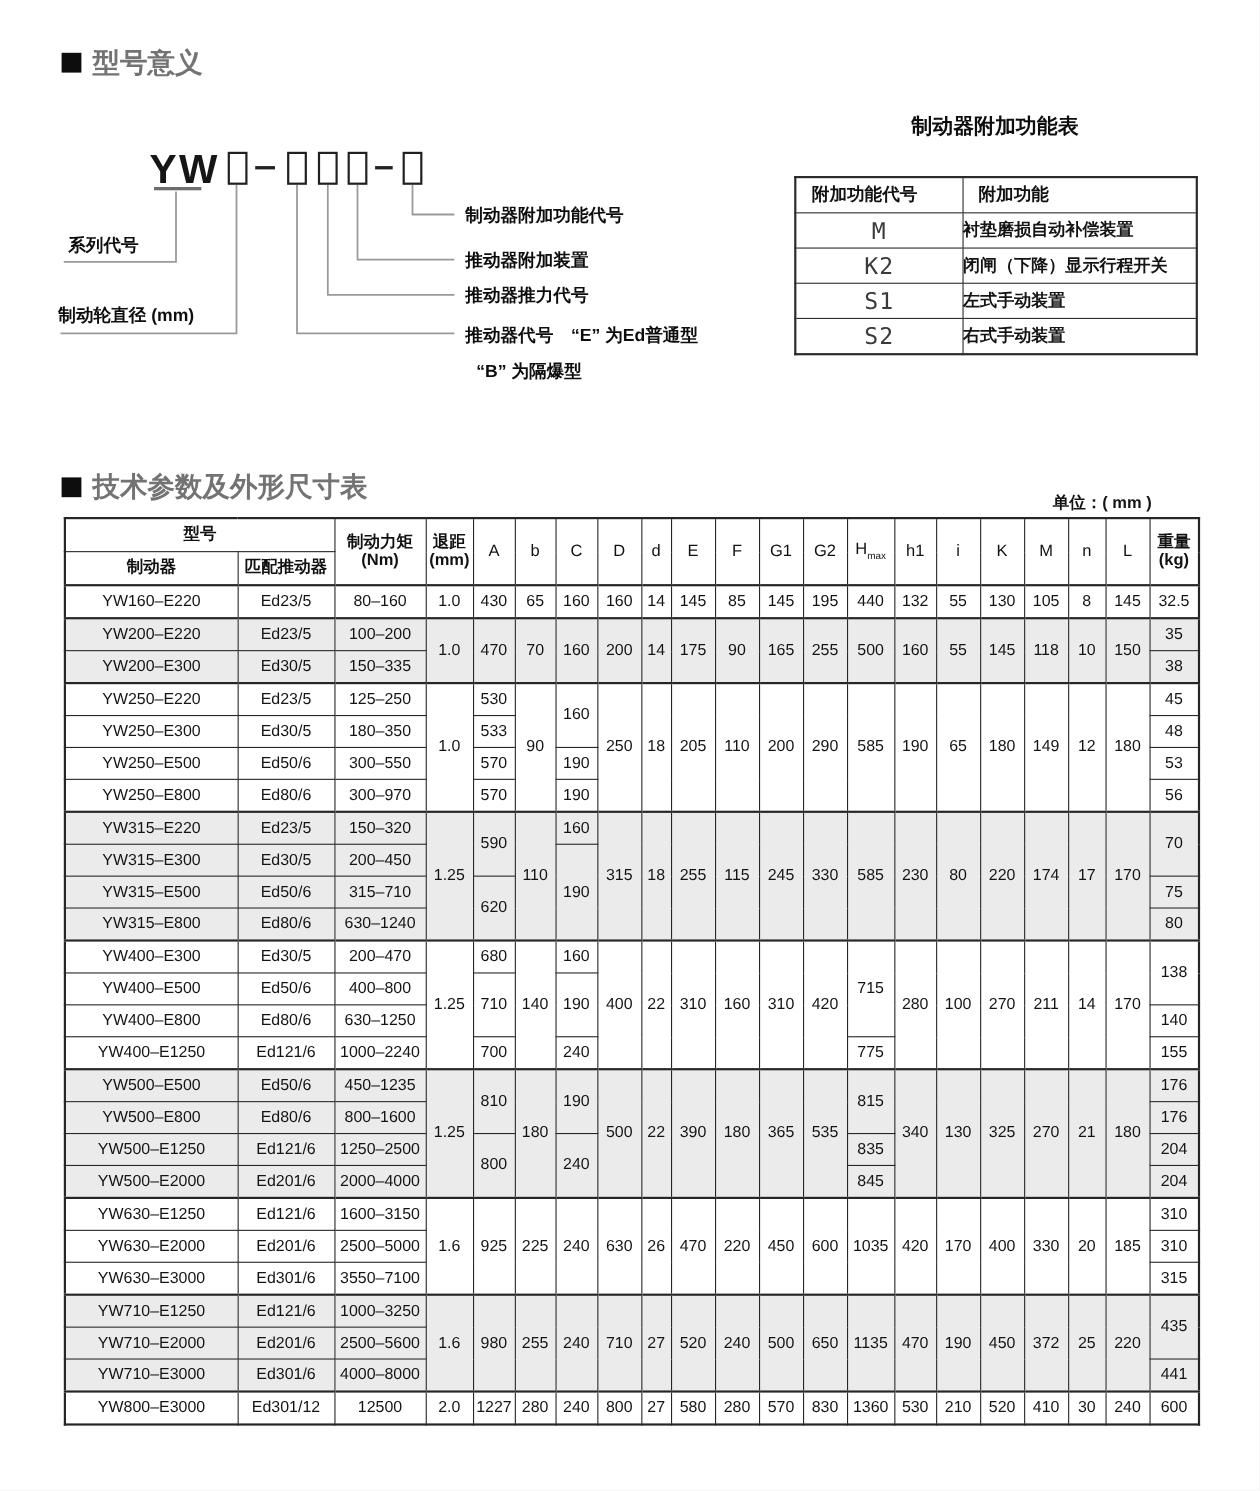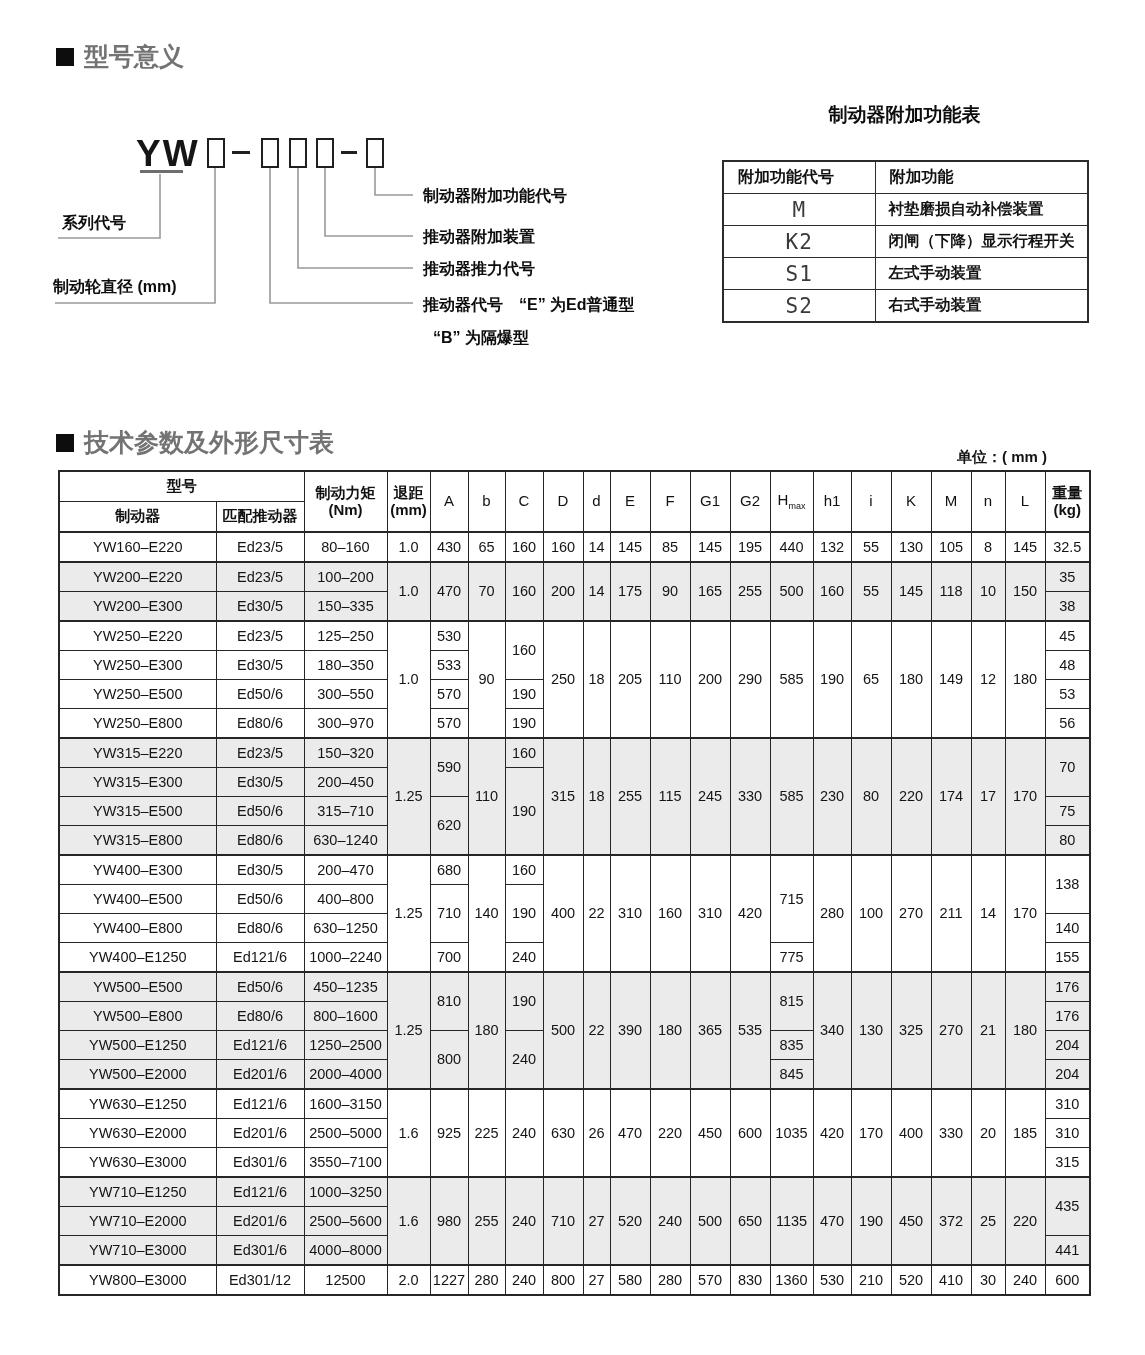--- a/index.html
+++ b/index.html
@@ -18,21 +18,21 @@
   .digit-box{width:14px;height:26px;border:2px solid #202020;background:#fff;}
   .mdash{height:3px;background:#202020;}
   .dg-label{font-size:16px;font-weight:bold;color:#0d0d0d;white-space:nowrap;}
   svg.connectors{pointer-events:none;}
   
   .func-title{font-size:19px;font-weight:bold;text-align:center;color:#0d0d0d;}
   table.func{border-collapse:collapse;table-layout:fixed;width:365px;border:2px solid #2b2b2b;}
   table.func th,table.func td{border:1px solid #2b2b2b;height:31px;padding:0;vertical-align:middle;}
   table.func th{font-size:16px;font-weight:bold;text-align:left;padding-left:14px;}
   table.func td.code{font-family:"DejaVu Sans Mono","Liberation Mono",monospace;font-size:21px;font-weight:400;color:#3a3a3a;text-align:center;letter-spacing:1px;}
-  table.func td.desc{font-size:15.5px;font-weight:bold;text-align:left;padding-left:13px;color:#141414;}
+  table.func td.desc{font-size:15.5px;font-weight:bold;text-align:left;color:#141414;}
   
   .unit-note{font-size:15px;font-weight:bold;color:#141414;margin-top:16px;}
   
   table.spec{border-collapse:collapse;table-layout:fixed;width:1031px;border:2px solid #262626;}
   table.spec th,table.spec td{border:1px solid #262626;text-align:center;vertical-align:middle;padding:0 1px;line-height:1.12;overflow:hidden;}
   table.spec th{font-size:15px;font-weight:normal;height:29px;}
   table.spec th.cn,table.spec td.cn{font-weight:bold;font-size:15px;}
   table.spec td{font-size:14.5px;height:28px;color:#141414;}
   table.spec sub{font-size:9px;text-align:right;}
   table.spec tr.gstart td{border-top:2px solid #262626;}

